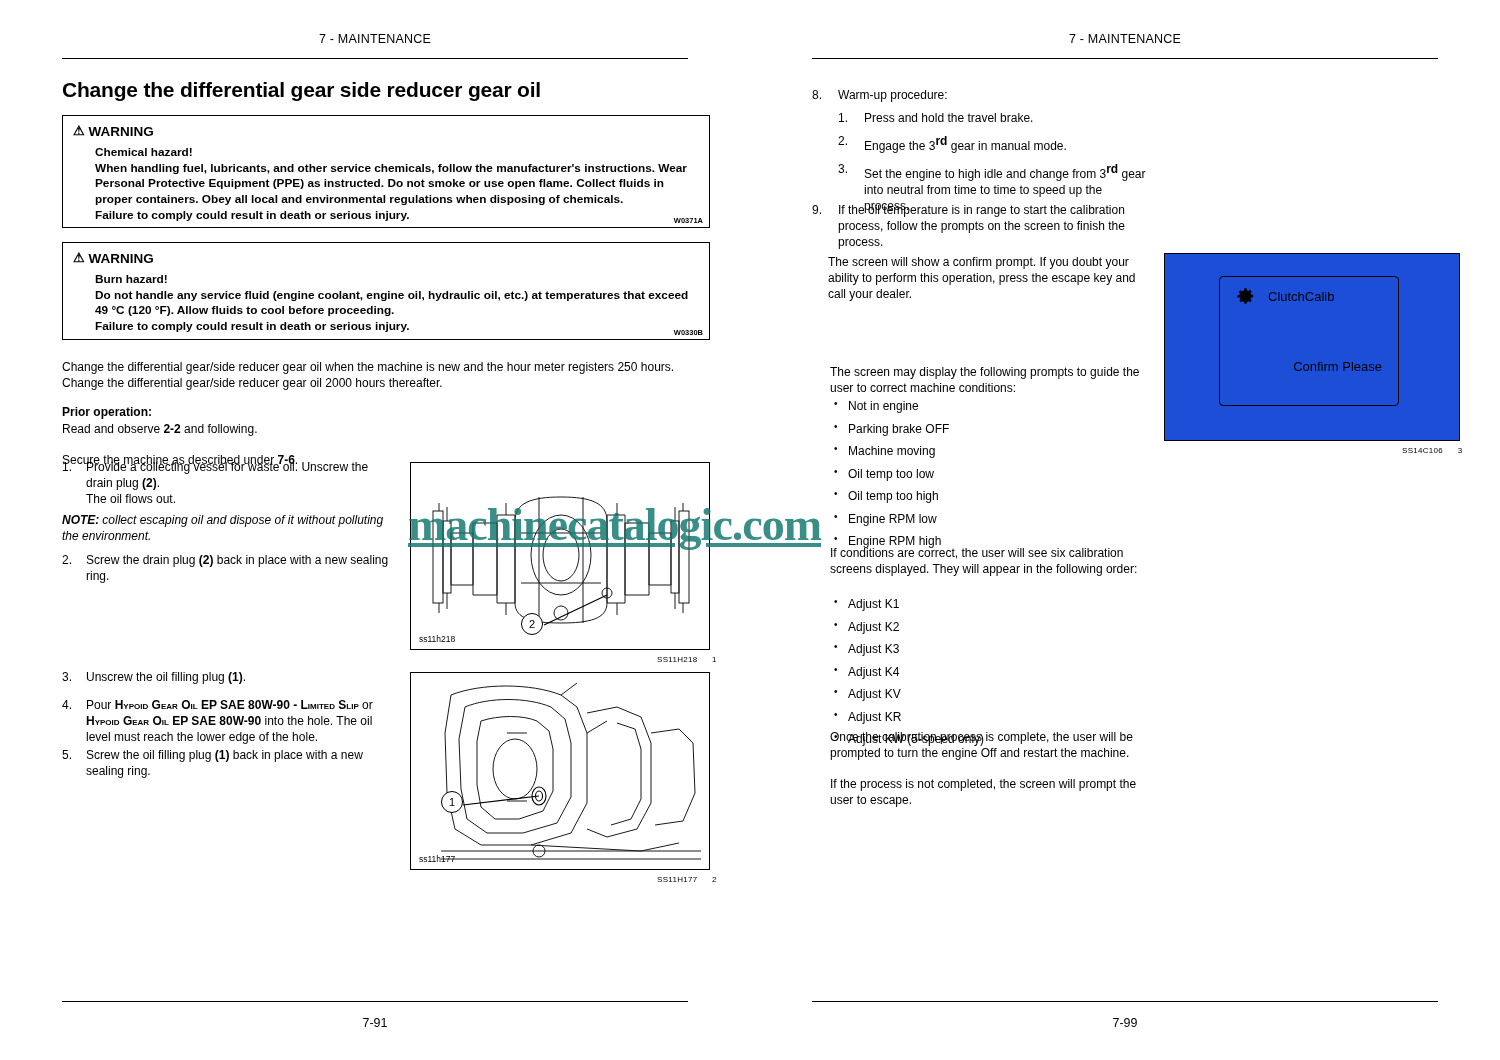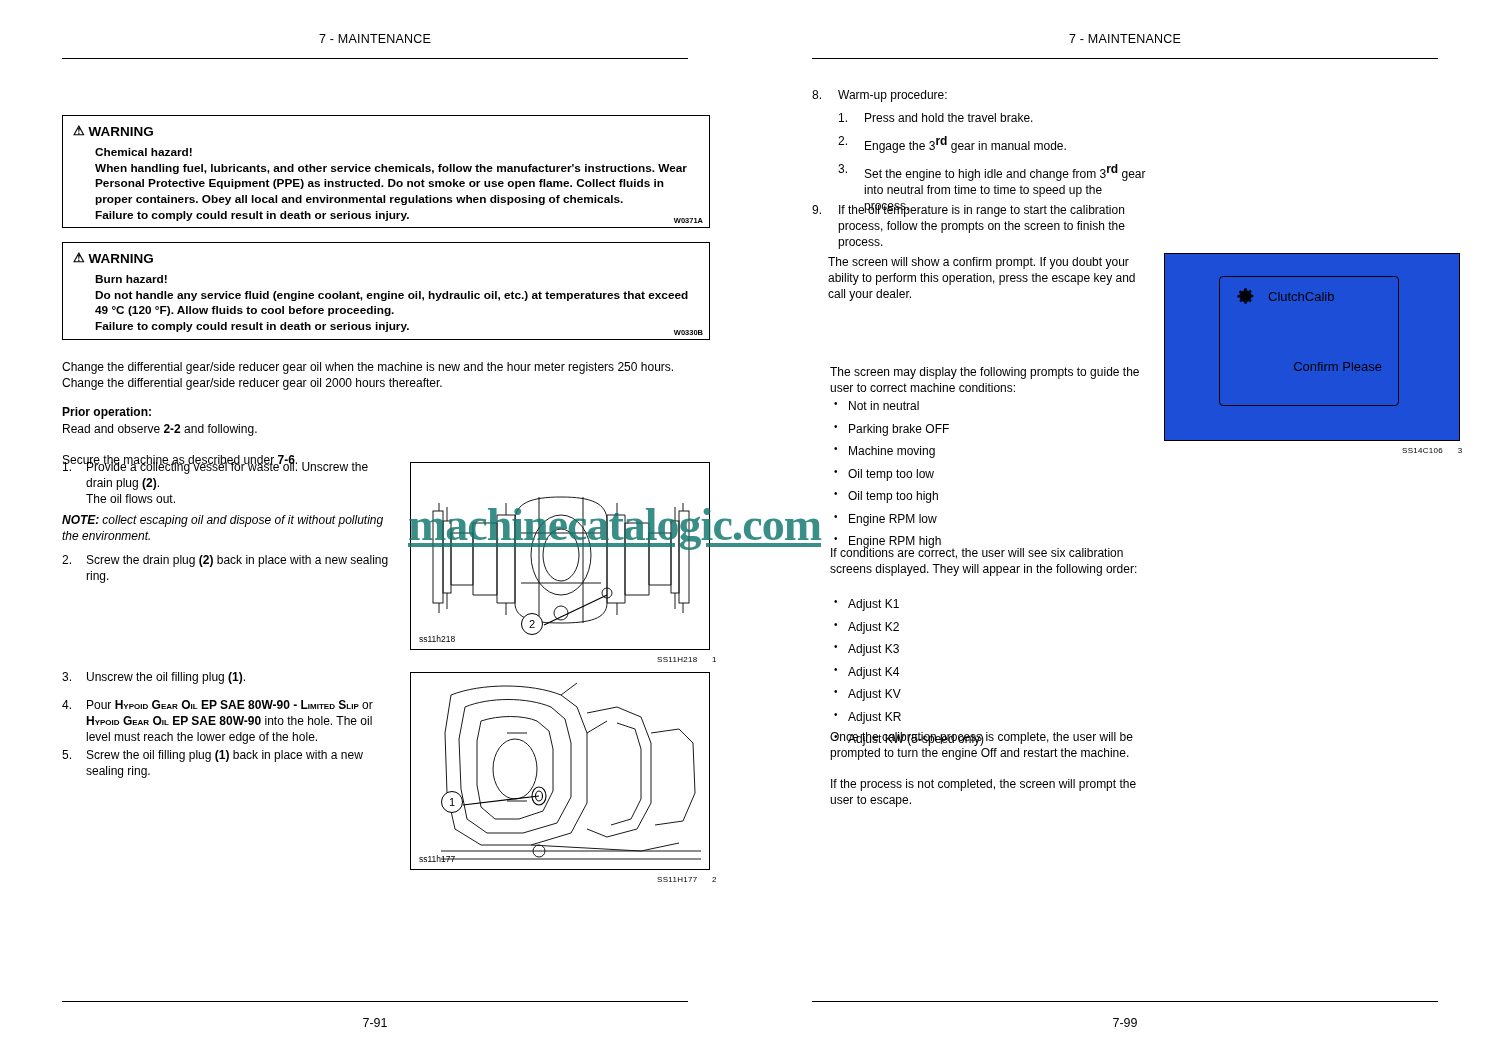--- a/index.html
+++ b/index.html
@@ -218,20 +218,21 @@
   .smallcaps { font-variant:small-caps; font-weight:bold; }
 </style>
 </head>
 <body>
 
 <div class="page page-left">
 
   <div class="hdr">7 - MAINTENANCE</div>
   <div class="hdr-rule"></div>
 
+  <h1 class="doc-title">Change the differential gear side reducer gear oil</h1>
 
   <div class="warnbox" style="top:115px;">
     <div class="warn-head">
       <span class="warn-tri">⚠</span>
       <span>WARNING</span>
     </div>
     <div class="warn-body">Chemical hazard!</div>
     <div class="warn-body">When handling fuel, lubricants, and other service chemicals, follow the manufacturer's instructions. Wear Personal Protective Equipment (PPE) as instructed.  Do not smoke or use open flame.  Collect fluids in proper containers.  Obey all local and environmental regulations when disposing of chemicals.</div>
     <div class="warn-body" style="margin-top:0;">Failure to comply could result in death or serious injury.</div>
     <div class="warn-code">W0371A</div>
@@ -402,21 +403,21 @@
 
   <div class="para" style="top:203px; left:62px; width:330px;">
     <span style="position:absolute; left:0;">9.</span>
     <span style="display:block; padding-left:26px;">If the oil temperature is in range to start the calibration process, follow the prompts on the screen to finish the process.</span>
   </div>
 
   <div class="para" style="top:255px; left:78px; width:312px;">The screen will show a confirm prompt.  If you doubt your ability to perform this operation, press the escape key and call your dealer.</div>
   <div class="para" style="top:365px; left:80px; width:312px;">The screen may display the following prompts to guide the user to correct machine conditions:</div>
 
   <ul class="bul" style="top:398px; left:80px; width:300px;">
-    <li>Not in neutral</li>
+    <li>Not in engine</li>
     <li>Parking brake OFF</li>
     <li>Machine moving</li>
     <li>Oil temp too low</li>
     <li>Oil temp too high</li>
     <li>Engine RPM low</li>
     <li>Engine RPM high</li>
   </ul>
 
   <div class="para" style="top:546px; left:80px; width:312px;">If conditions are correct, the user will see six calibration screens displayed.  They will appear in the following order:</div>
 

